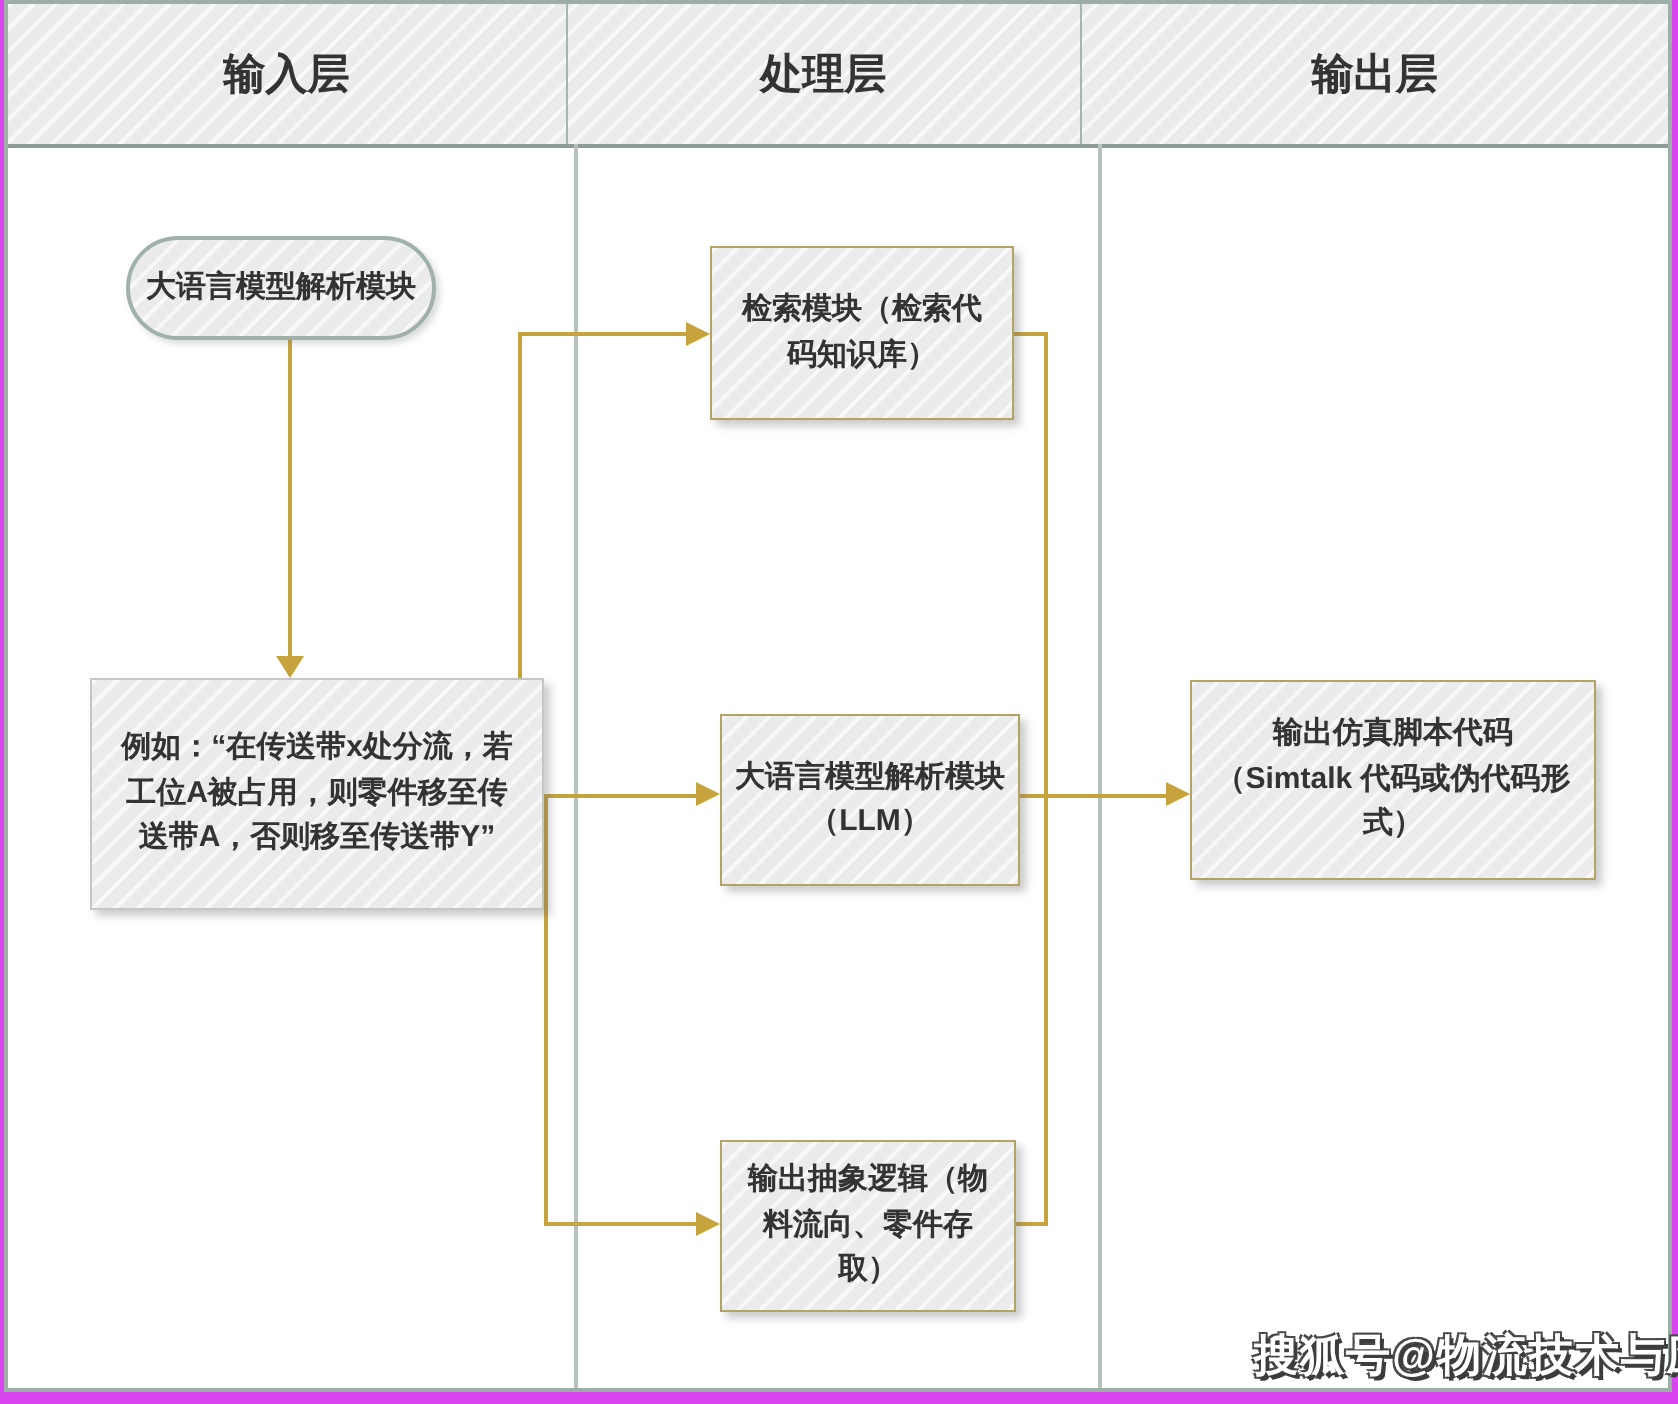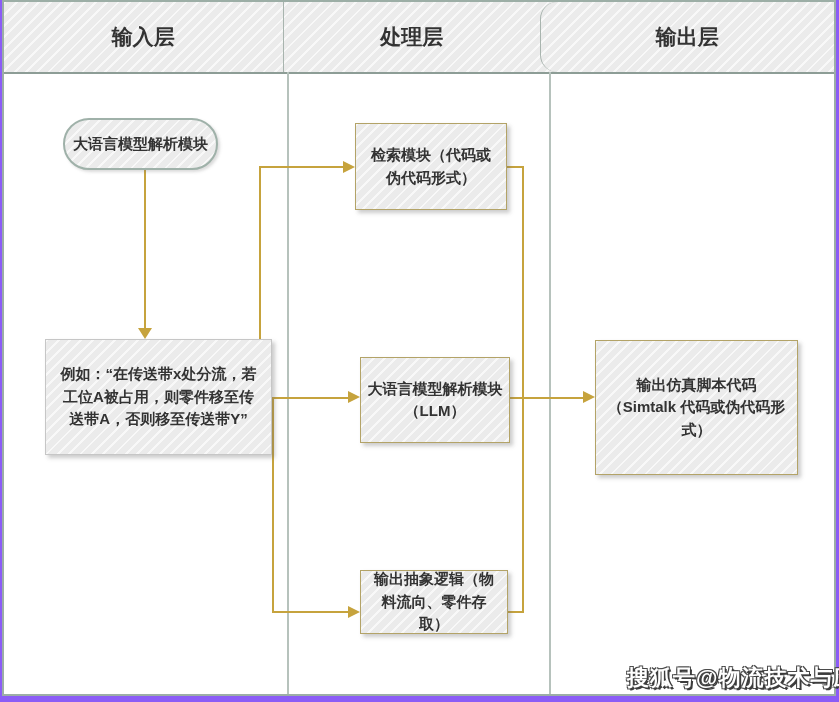--- a/index.html
+++ b/index.html
@@ -1,38 +1,38 @@
 <!DOCTYPE html>
 <html style="--gold: #C6A33D; --lane-border: #9CAEA6; --separator: #B6C2BC; --box-border-tan: #B3A367; --box-border-gray: #C6C6C6; --stadium-border: #9FB1A9;"><head>
 <meta charset="utf-8">
 <style>
   html,body{margin:0;padding:0;background:#fff;}
   .stage{
-    position:relative;width:839px;height:702px;background:#8b5cf6;overflow:hidden;
+    position:relative;width:839px;height:702px;background:#d946ef;overflow:hidden;
     font-family:"Liberation Sans","DejaVu Sans",sans-serif;color:#333;
   }
   .frame{
     position:absolute;left:2px;top:0;width:834px;height:696px;
     border:2px solid var(--lane-border);box-sizing:border-box;background:#fff;
   }
   .hatch{
     background-color:#ebebeb;
     background-image:repeating-linear-gradient(135deg,rgba(255,255,255,.65) 0 2px,rgba(0,0,0,0) 2px 8px);
   }
   .header-row{
     position:absolute;left:4px;top:2px;width:830px;height:70px;display:flex;
     border-bottom:2px solid #8d9d96;box-sizing:content-box;
   }
   .lane-header{
     display:flex;align-items:center;justify-content:center;
     font-size:21px;font-weight:bold;color:#333;box-sizing:border-box;
   }
   .lane-header.c1{width:284px;}
   .lane-header.c2{width:262px;border-left:1px solid #a8b4ae;align-items:center;}
-  .lane-header.c3{width:300px;border-left:1px solid #a8b4ae;border-radius:17px;}
+  .lane-header.c3{width:300px;border-left:1px solid #a8b4ae;}
   .lane-sep{
     position:absolute;top:72px;width:2px;height:622px;background:var(--separator);
   }
   .node{
     position:absolute;box-sizing:border-box;display:flex;align-items:center;justify-content:center;
     text-align:center;font-size:15px;font-weight:bold;color:#333;line-height:1.5;
     box-shadow:3px 3px 4px rgba(110,110,110,.35);
   }
   .node.tan{border:1.5px solid var(--box-border-tan);}
   .node.gray{border:1.5px solid var(--box-border-gray);}
@@ -101,30 +101,30 @@
 
   <div class="node stadium hatch" style="left:63px;top:118px;width:155px;height:52px;">
     <span>大语言模型解析模块</span>
   </div>
 
   <div class="node gray hatch" style="left:45px;top:339px;width:227px;height:116px;padding:0 10px;">
     <span>例如：“在传送带x处分流，若工位A被占用，则零件移至传送带A，否则移至传送带Y”</span>
   </div>
 
   <div class="node tan hatch" style="left:355px;top:123px;width:152px;height:87px;padding:0 12px;">
-    <span>检索模块（代码或伪代码形式）</span>
+    <span>检索模块（检索代码知识库）</span>
   </div>
 
   <div class="node tan hatch" style="left:360px;top:357px;width:150px;height:86px;padding:0 0;">
     <span>大语言模型解析模块（LLM）</span>
   </div>
 
-  <div class="node tan hatch" style="left:360px;top:570px;width:148px;height:64px;padding:0 10px;">
+  <div class="node tan hatch" style="left:360px;top:570px;width:148px;height:86px;padding:0 10px;">
     <span>输出抽象逻辑（物料流向、零件存取）</span>
   </div>
 
-  <div class="node tan hatch" style="left:595px;top:340px;width:203px;height:135px;padding:0 7px;justify-content:center;">
+  <div class="node tan hatch" style="left:595px;top:340px;width:203px;height:100px;padding:0 7px;justify-content:center;">
     <span>输出仿真脚本代码（Simtalk 代码或伪代码形式）</span>
   </div>
 
   <div class="watermark">搜狐号@物流技术与应用</div>
 
 </div>
 
 </body></html>

